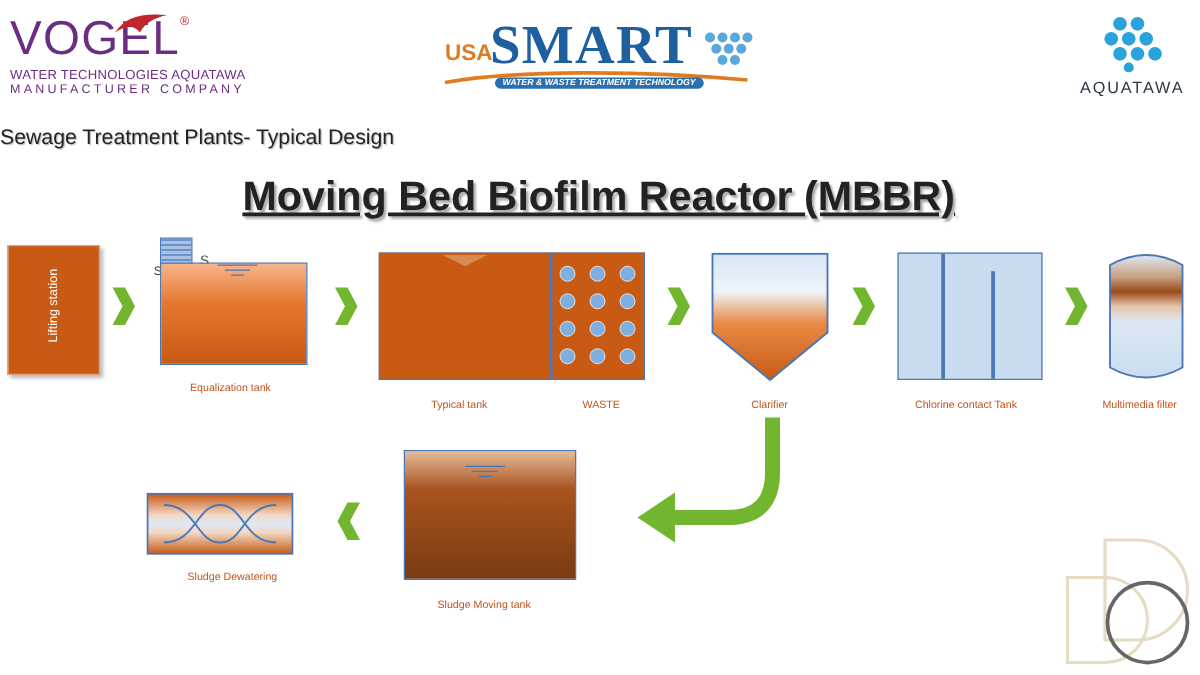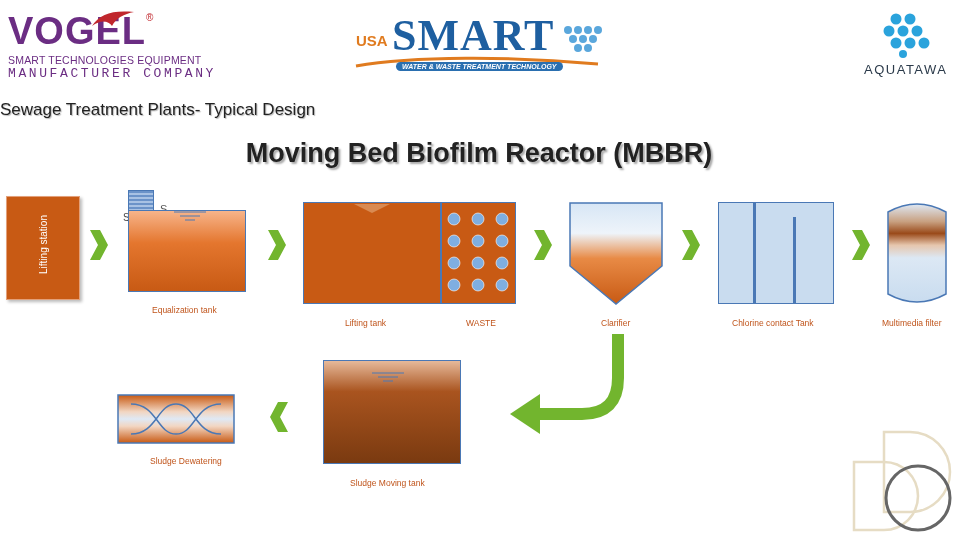--- a/index.html
+++ b/index.html
@@ -1,40 +1,40 @@
 <!DOCTYPE html>
 <html><head>
 <meta charset="utf-8">
 <style>
   html, body { margin:0; padding:0; }
   body { width:960px; height:540px; background:#ffffff; position:relative; overflow:hidden; font-family:"Liberation Sans", sans-serif; }
   .abs { position:absolute; }
-  .logo-vogel .brand { font-family:"Liberation Sans", sans-serif; font-weight:bold; font-size:38px; color:#6b2d83; letter-spacing:1px; line-height:38px; }
+  .logo-vogel .brand { font-family:"Liberation Sans", sans-serif; font-weight:normal; font-size:38px; color:#6b2d83; letter-spacing:1px; line-height:38px; }
   .logo-vogel .reg { font-size:10px; color:#c0272d; vertical-align:top; }
   .logo-vogel .line1 { font-size:10.5px; color:#6b2d83; letter-spacing:0.2px; }
-  .logo-vogel .line2 { font-size:13px; color:#6b2d83; letter-spacing:2.6px;font-family:Liberation Mono, monospace; }
-  .usa { font-weight:bold; font-size:15px; color:#e07b1f; }
+  .logo-vogel .line2 { font-size:10px; color:#6b2d83; letter-spacing:2.6px; }
+  .usa { font-weight:bold; font-size:18px; color:#e07b1f; }
   .smart { font-family:"Liberation Serif", serif; font-weight:bold; font-size:44px; color:#1e5fa0; letter-spacing:1px; line-height:44px; }
   .smart-tag { font-size:7px; font-weight:bold; color:#ffffff; background:#2a6fb0; padding:1px 6px; font-style:italic; border-radius:6px; }
   .aqua-text { font-size:13px; color:#2b3a4a; letter-spacing:1.5px; }
   .subtitle { font-size:17px; color:#222; text-shadow:1px 1px 1px #bbb; }
-  .title { font-size:27px; font-weight:bold; color:#222; text-shadow:2px 2px 2px #aaa; }
+  .title { font-size:33px; font-weight:bold; color:#222; text-shadow:2px 2px 2px #aaa;text-decoration:underline; }
   .lbl { font-size:8.5px; color:#c0551c; white-space:nowrap; }
   .chev { position:absolute; width:22px; height:34px; }
   .orange-grad { background:linear-gradient(to bottom,#f7b48a 0%,#e4762e 40%,#c85a14 100%); }
   .tank-border { border:1.5px solid #4a78b5; box-sizing:border-box; }
 </style>
 </head>
 <body>
 
 <div class="abs logo-vogel" style="left:8px; top:12px;">
   <div>
     <span class="brand">VOGEL</span><span class="reg">®</span>
   </div>
-  <div class="line1" style="margin-top:4px;">SMART TECHNOLOGIES EQUIPMENT</div>
+  <div class="line1" style="margin-top:4px;">WATER TECHNOLOGIES AQUATAWA</div>
   <div class="line2">MANUFACTURER  COMPANY</div>
   <svg class="abs" style="left:82px; top:-4px;" width="46" height="22" viewBox="0 0 46 22">
     <path d="M2 18 C10 6, 22 2, 44 4 C34 6, 26 10, 22 18 C18 12, 10 12, 2 18 Z" fill="#c0272d"></path>
   </svg>
 </div>
 
 <div class="abs" style="left:352px; top:10px; width:260px; height:66px;">
   <span class="abs usa" style="left:4px; top:22px;">USA</span>
   <span class="abs smart" style="left:40px; top:4px;">SMART</span>
   <svg class="abs" style="left:208px; top:14px;" width="48" height="34" viewBox="0 0 48 34">
@@ -113,21 +113,21 @@
         <circle cx="58" cy="52" r="6"></circle>
       <circle cx="10" cy="74" r="6"></circle>
         <circle cx="34" cy="74" r="6"></circle>
         <circle cx="58" cy="74" r="6"></circle>
     </g>
   </svg>
 </div>
 <svg class="abs" style="left:352px; top:203px;" width="40" height="12" viewBox="0 0 40 12">
     <path d="M2 1 L38 1 L20 10 Z" fill="#d98a52"></path>
   </svg>
-<span class="abs lbl" style="left:345px; top:318px;">Lifting tank</span>
+<span class="abs lbl" style="left:345px; top:318px;">Typical tank</span>
 <span class="abs lbl" style="left:466px; top:318px;">WASTE</span>
 
 <svg class="chev" style="left:532px; top:228px;" viewBox="0 0 22 34">
     <path d="M2 2 L12 2 L20 17 L12 32 L2 32 L10 17 Z" fill="#72b52e"></path>
   </svg>
 
 <svg class="abs" style="left:568px; top:202px;" width="96" height="104" viewBox="0 0 96 104">
   <defs>
     <linearGradient id="clg" x1="0" y1="0" x2="0" y2="1">
       <stop offset="0" stop-color="#d7e6f5"></stop>

